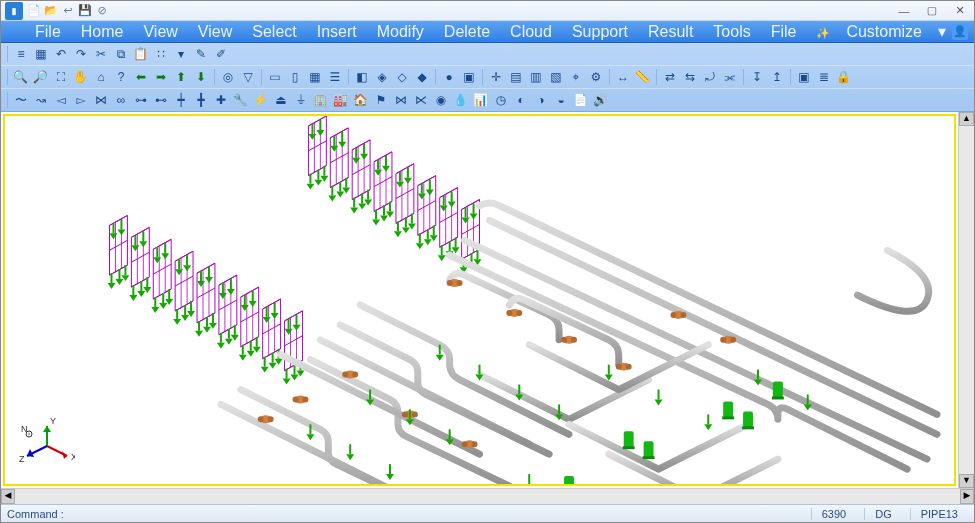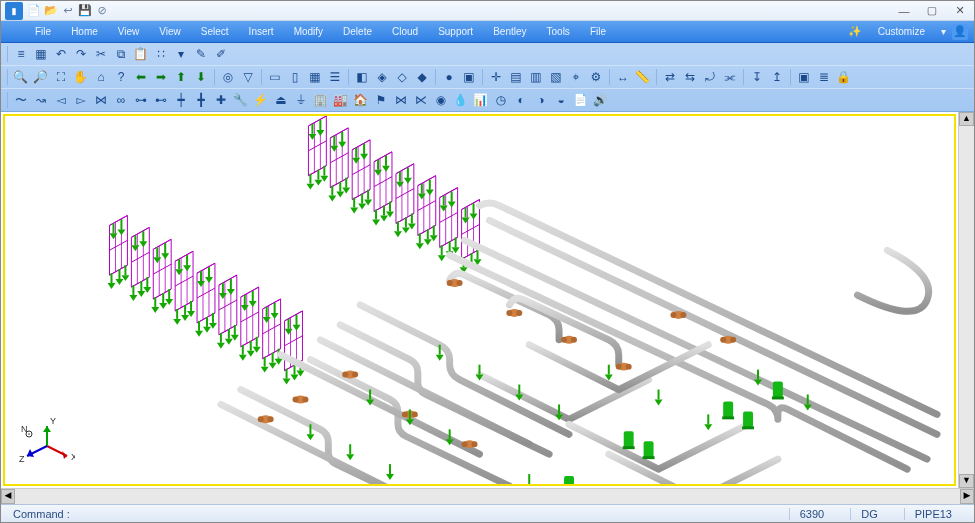--- a/index.html
+++ b/index.html
@@ -47,21 +47,21 @@
   }
   
   .menubar {
     height: 22px;
     background: linear-gradient(#5ea3f0, #2f7fe6);
     display: flex;
     align-items: center;
     padding: 0 6px;
     border-bottom: 1px solid #1a5dc0;
     color: #fff;
-    font-size: 10px;
+    font-size: 16px;
   }
   .menubar .menu-item {
     padding: 2px 10px;
     cursor: pointer;
     color: #eaf2ff;
   }
   .menubar .menu-item:first-child { margin-left: 18px; }
   .menubar .spacer { flex: 1; }
   .menubar .customize {
     display: flex; align-items: center; gap: 16px;
@@ -128,30 +128,30 @@
     border-top: 1px solid #ccc;
   }
   .hscroll .arrow { width: 14px; background: #d0d0d0; border: 1px solid #aaa; font-size:9px; text-align:center; }
   .hscroll .track { flex: 1; }
   
   .cmdbar {
     height: 18px;
     background: linear-gradient(#f2f6fc, #dde8f6);
     border-top: 1px solid #b0c4de;
     display: flex; align-items: center;
-    padding: 0 12px;
+    padding: 0 6px;
     font-size: 11px;
     color: #2a4d80;
   }
   .cmdbar .label { margin-right: 4px; }
   .cmdbar .input {
     flex: 1; height: 14px; background: #fff0;
   }
   .cmdbar .status {
-    display: flex; gap: 16px;
+    display: flex; gap: 8px;
   }
   .cmdbar .status span {
     padding: 0 10px;
     border-left: 1px solid #b9cbe3;
     color: #2a4d80;
   }
   
   .gizmo {
     position: absolute;
     left: 14px; bottom: 12px;
@@ -183,21 +183,21 @@
   <div class="menu-item">File</div>
   <div class="menu-item">Home</div>
   <div class="menu-item">View</div>
   <div class="menu-item">View</div>
   <div class="menu-item">Select</div>
   <div class="menu-item">Insert</div>
   <div class="menu-item">Modify</div>
   <div class="menu-item">Delete</div>
   <div class="menu-item">Cloud</div>
   <div class="menu-item">Support</div>
-  <div class="menu-item">Bentley</div>
+  <div class="menu-item">Result</div>
   <div class="menu-item">Tools</div>
   <div class="menu-item">File</div>
   <div class="spacer"></div>
   <div class="customize">
     <span class="wand"></span>
     <span>Customize</span>
     <span>▾</span>
   </div>
   <div class="avatar"></div>
 </div>

